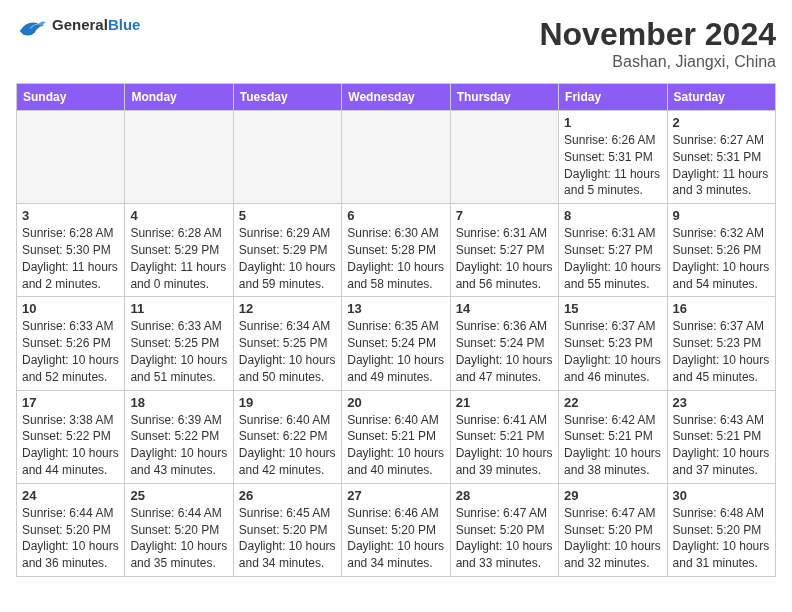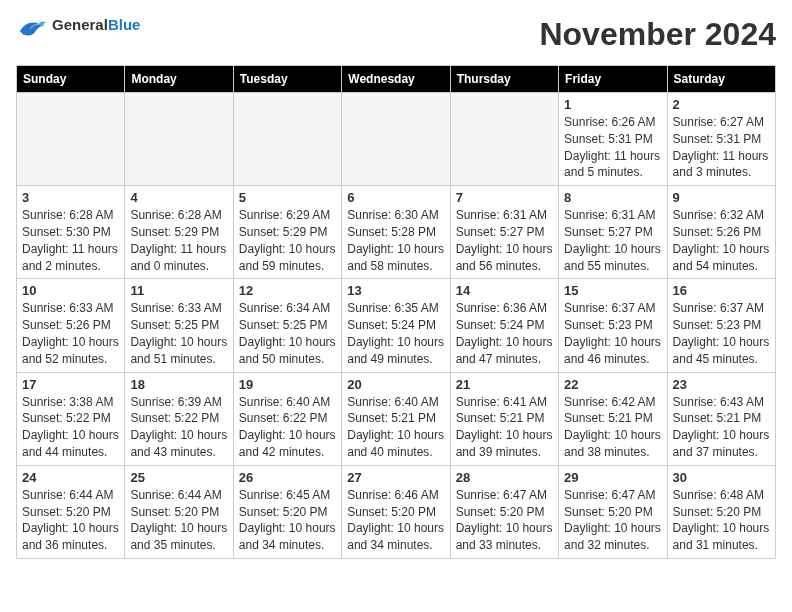--- a/index.html
+++ b/index.html
@@ -29,21 +29,21 @@
     }
     .title-area { text-align: right; }
     .month-title { font-size: 32px; color: #333; font-weight: bold; text-align: center; }
     .location { font-size: 16px; color: #555; }
     .calendar-table {
       width: 100%;
       border-collapse: collapse;
       table-layout: fixed;
     }
     .calendar-table th {
-      background: #000000;
+      background: #8b5cf6;
       color: #fff;
       text-align: left;
       padding: 6px 6px;
       font-size: 12px;
       border: 1px solid #ccc;
     }
     .calendar-table td {
       border: 1px solid #ccc;
       vertical-align: top;
       padding: 4px 5px;
@@ -74,20 +74,21 @@
     <svg class="logo-bird" viewBox="0 0 40 32" xmlns="http://www.w3.org/2000/svg">
       <path d="M5,20 Q15,5 30,10 Q20,12 18,18 Q25,8 38,12 Q28,15 25,22 Q20,28 10,25 Z" fill="#2176c7"></path>
       <path d="M30,10 Q35,6 40,8 Q36,10 34,14 Z" fill="#4aa8e8"></path>
     </svg>
     <div>
       <span class="logo-text-general">General</span><span class="logo-text-blue">Blue</span>
     </div>
   </div>
   <div class="title-area">
     <div class="month-title">November 2024</div>
+    <div class="location">Bashan, Jiangxi, China</div>
   </div>
 </div>
 
 <table class="calendar-table">
   <thead>
     <tr>
     <th>Sunday</th>
         <th>Monday</th>
         <th>Tuesday</th>
         <th>Wednesday</th>

